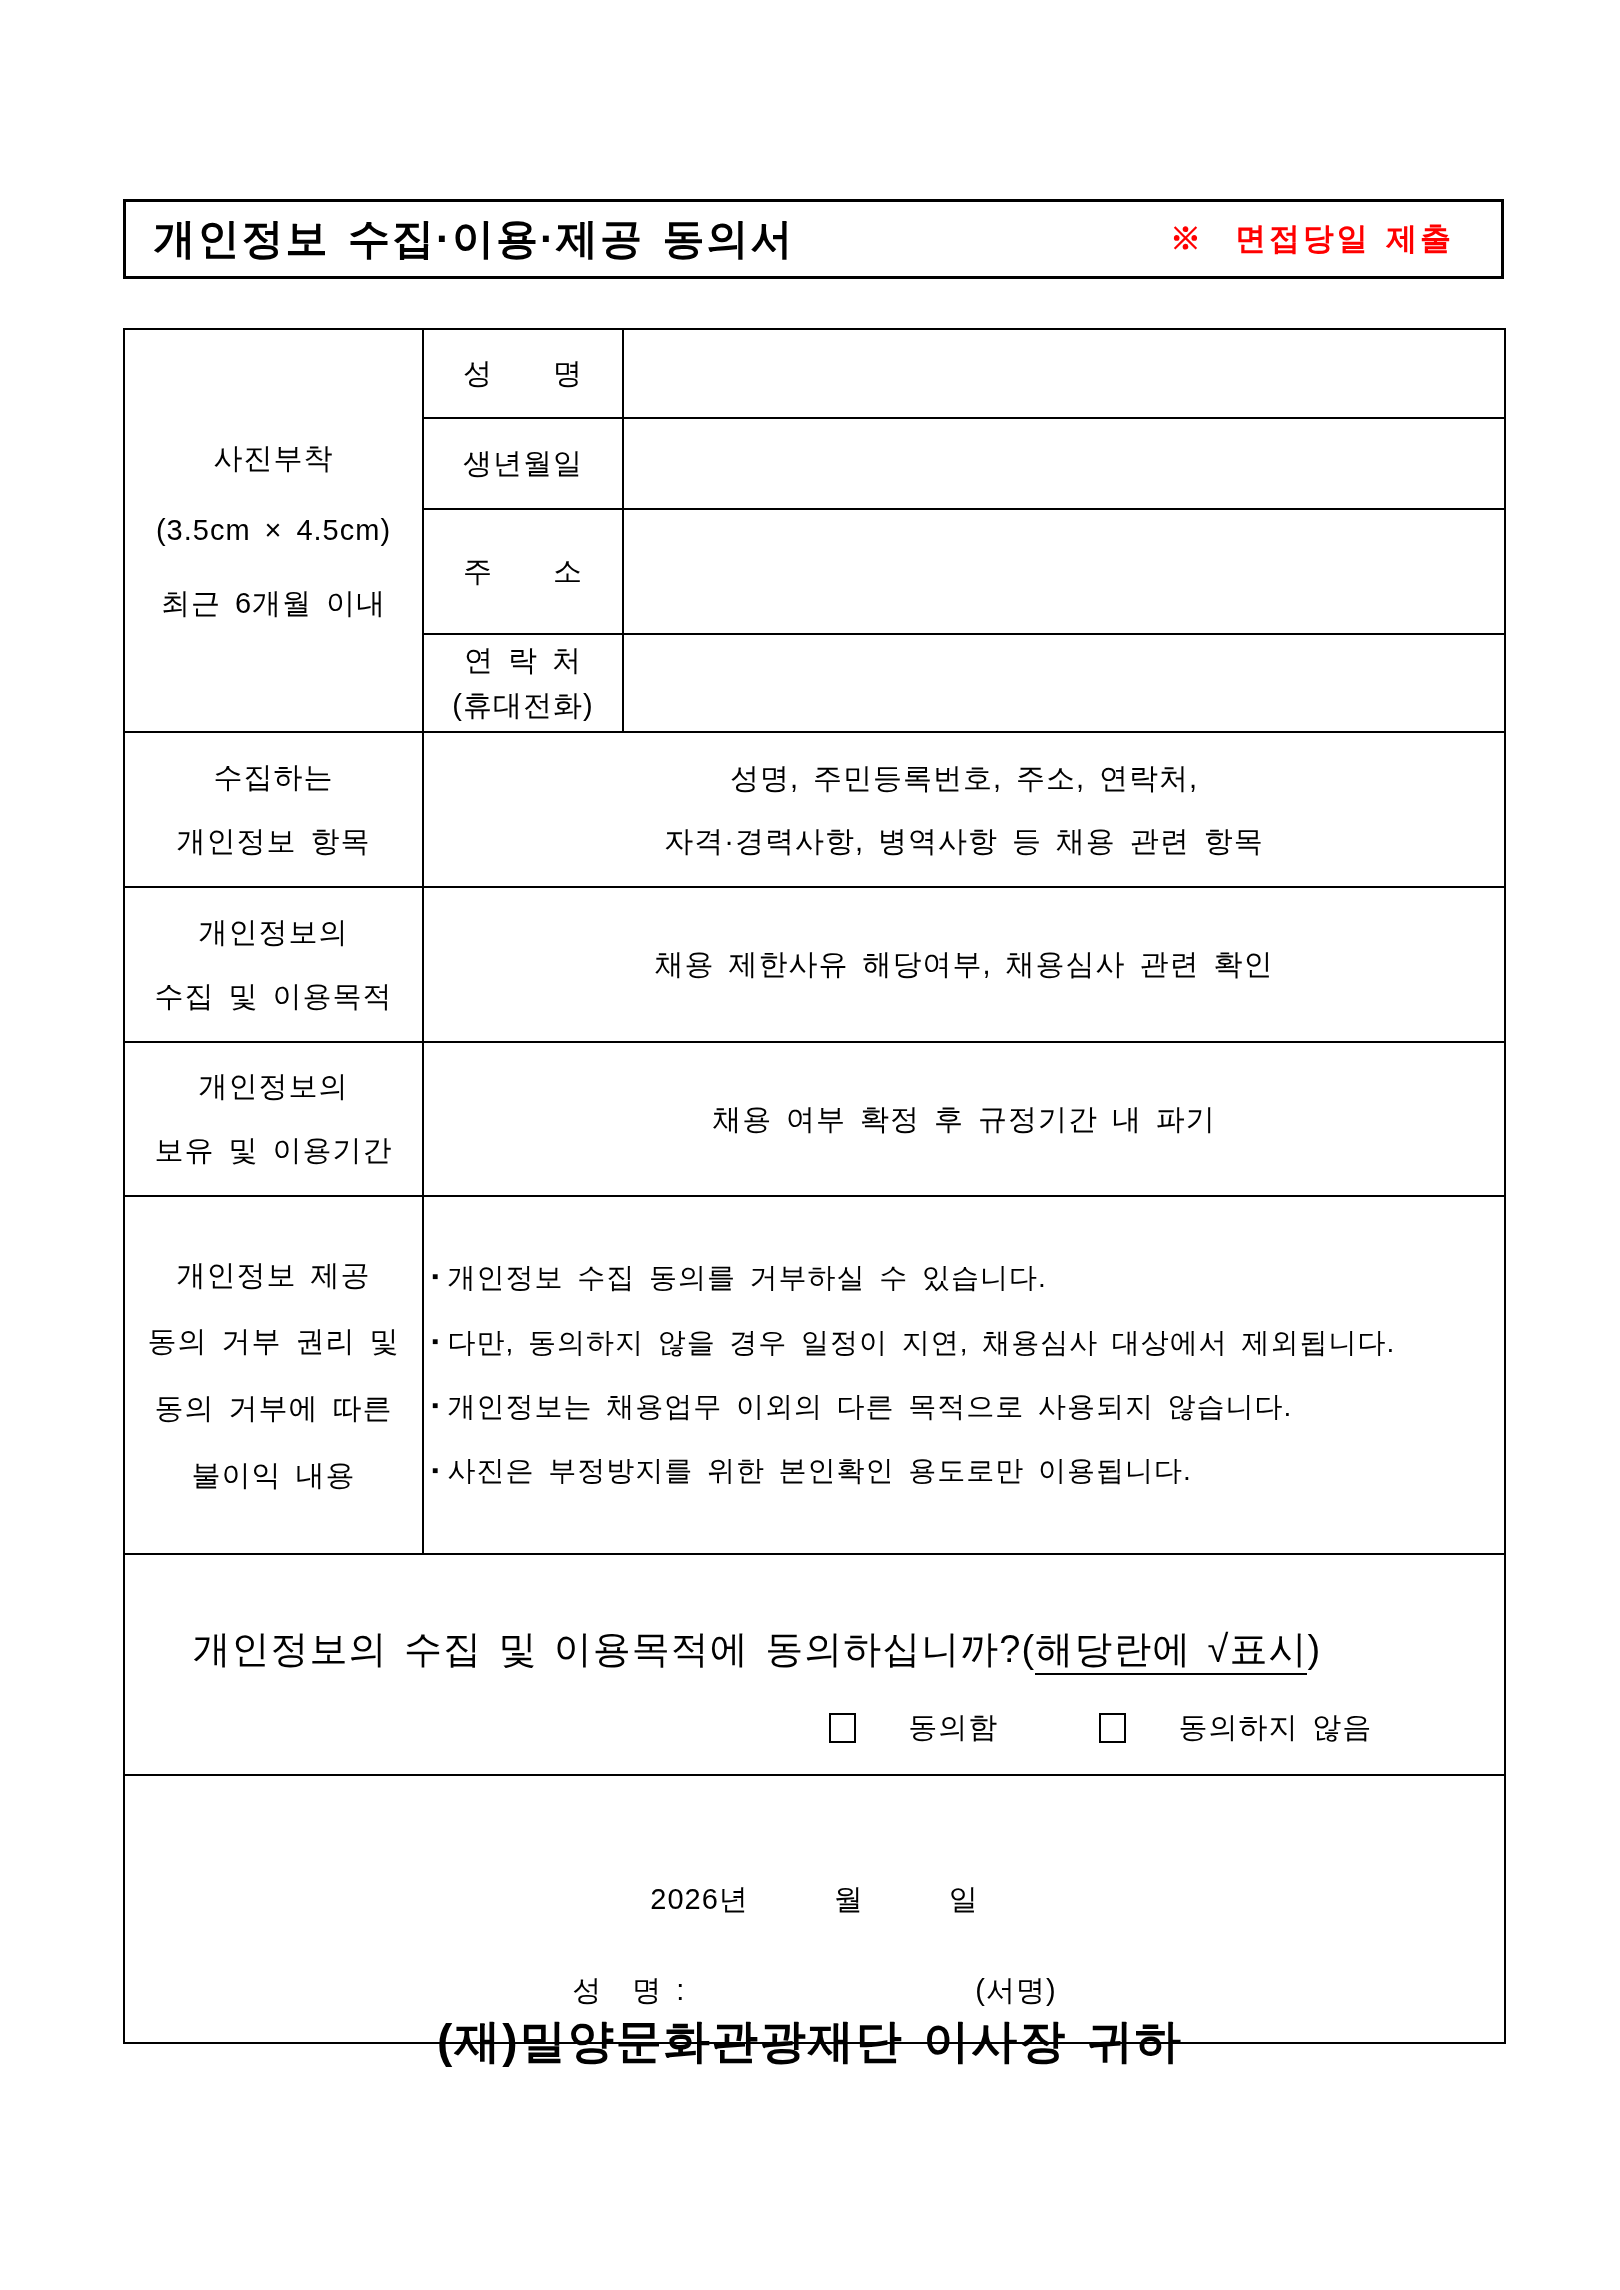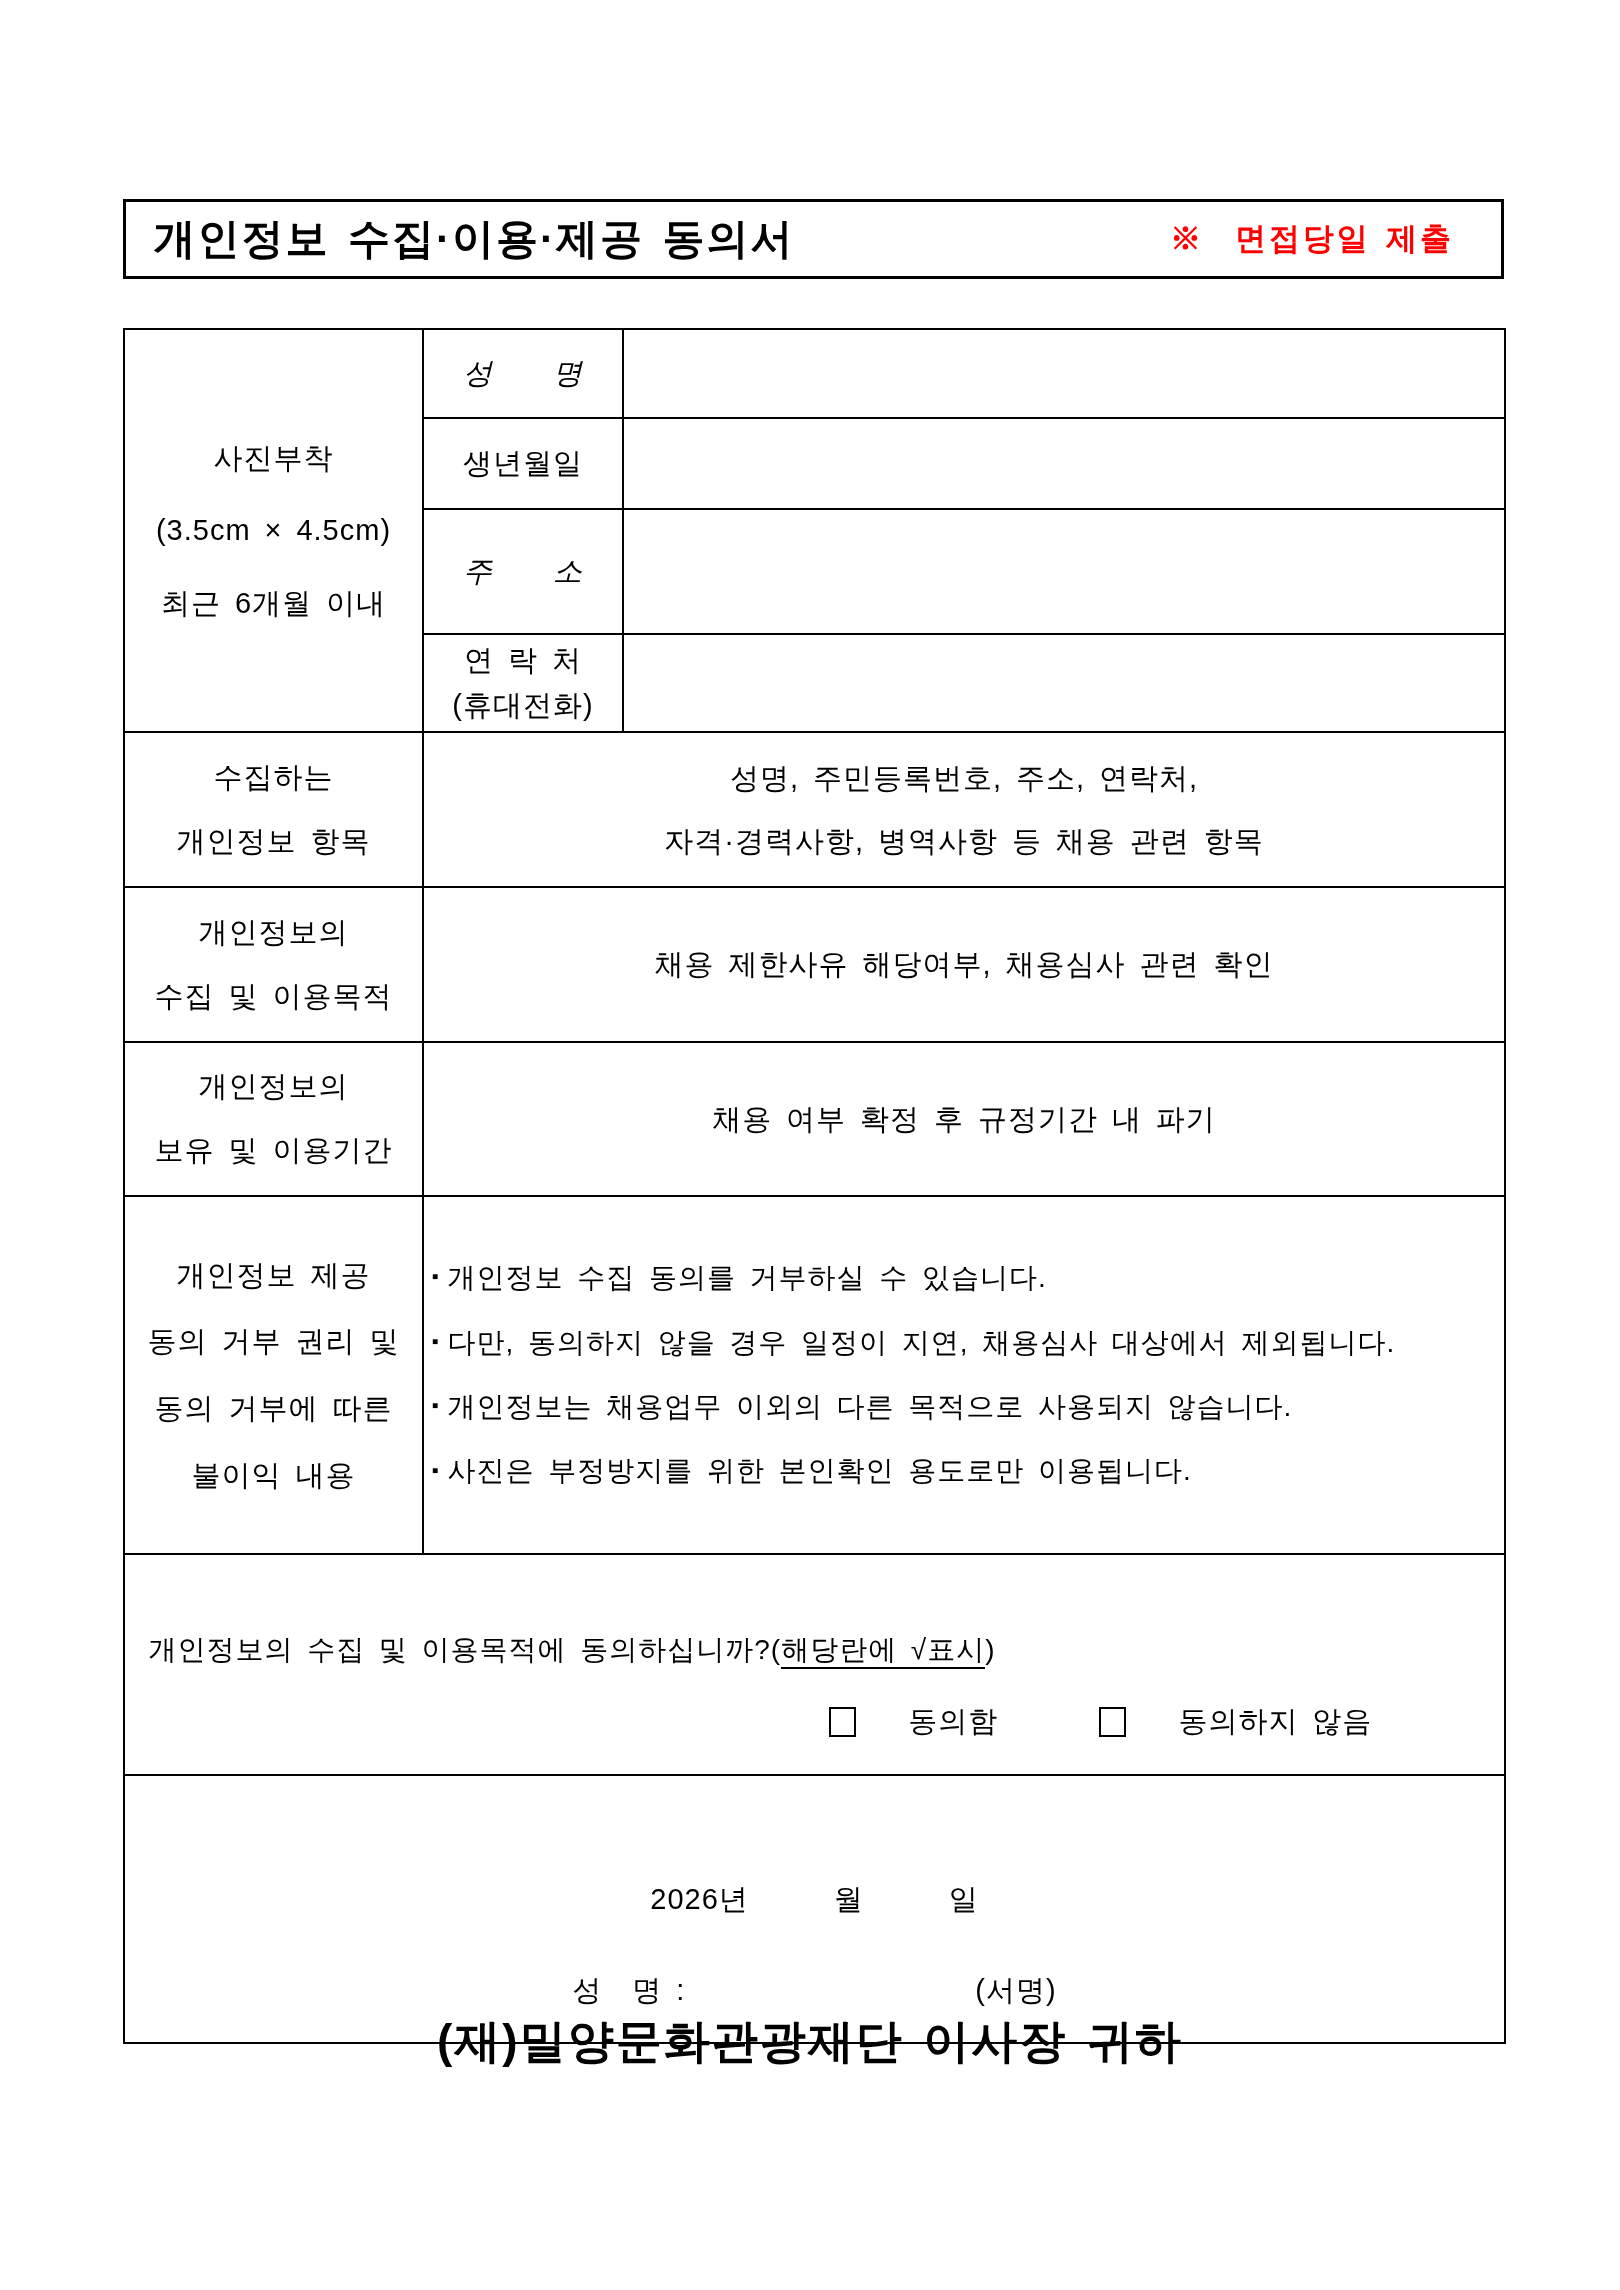--- a/index.html
+++ b/index.html
@@ -28,31 +28,31 @@
     position:absolute; left:123px; top:328px; width:1381px;
     border-collapse:collapse; table-layout:fixed;
     border:2.9px solid var(--ink);
   }
   #form td { border:2px solid var(--ink); font-size:29px; vertical-align:middle; }
   tr.r1 td{height:89px} tr.r2 td{height:91px} tr.r3 td{height:125px} tr.r4 td{height:98px}
   tr.r5 td{height:155px} tr.r6 td{height:155px} tr.r7 td{height:154px}
   tr.r8 td{height:358px} tr.r9 td{height:221px} tr.r10 td{height:268px}
   .photo-cell { text-align:center; line-height:2.5; }
   .field-label { text-align:center; }
-  .field-label.spread { padding:0 26px;font-style:italic; }
+  .field-label.spread { padding:0 26px; }
   .contact-label { text-align:center; line-height:1.55; }
   .label-2l { text-align:center; line-height:2.2; }
   .label-4l { text-align:center; line-height:2.3; }
   .value-center { text-align:center; line-height:2.15; }
   .bullets-cell { padding:7.8px 5.9px 7.8px 7.8px; }
   .bullet-line { display:flex; align-items:baseline; line-height:2.3; font-size:28px; }
   .bullet-line .marker { font-size:19.6px; margin-right:7.8px; position:relative; top:-3.9px; }
   
   .consent-cell { vertical-align:top; }
-  .question { padding:43px 0 0 23.5px; font-size:28px; }
+  .question { padding:43px 0 0 23.5px; font-size:38px;margin-left:44px; }
   .question .u { border-bottom:2px solid var(--ink); padding-bottom:2.9px; }
   .choice-row { margin-top:33px; padding-left:704px; display:flex; align-items:center; }
   .checkbox {
     display:inline-block; width:26.5px; height:30px; border:2.9px solid var(--ink);
     margin-right:16.7px; flex:0 0 auto;
   }
   .choice { display:flex; align-items:center; font-size:29px;gap:36px; }
   .choice + .choice { margin-left:101px;justify-content:center; }
   
   .sig-cell { vertical-align:top; text-align:center; }

